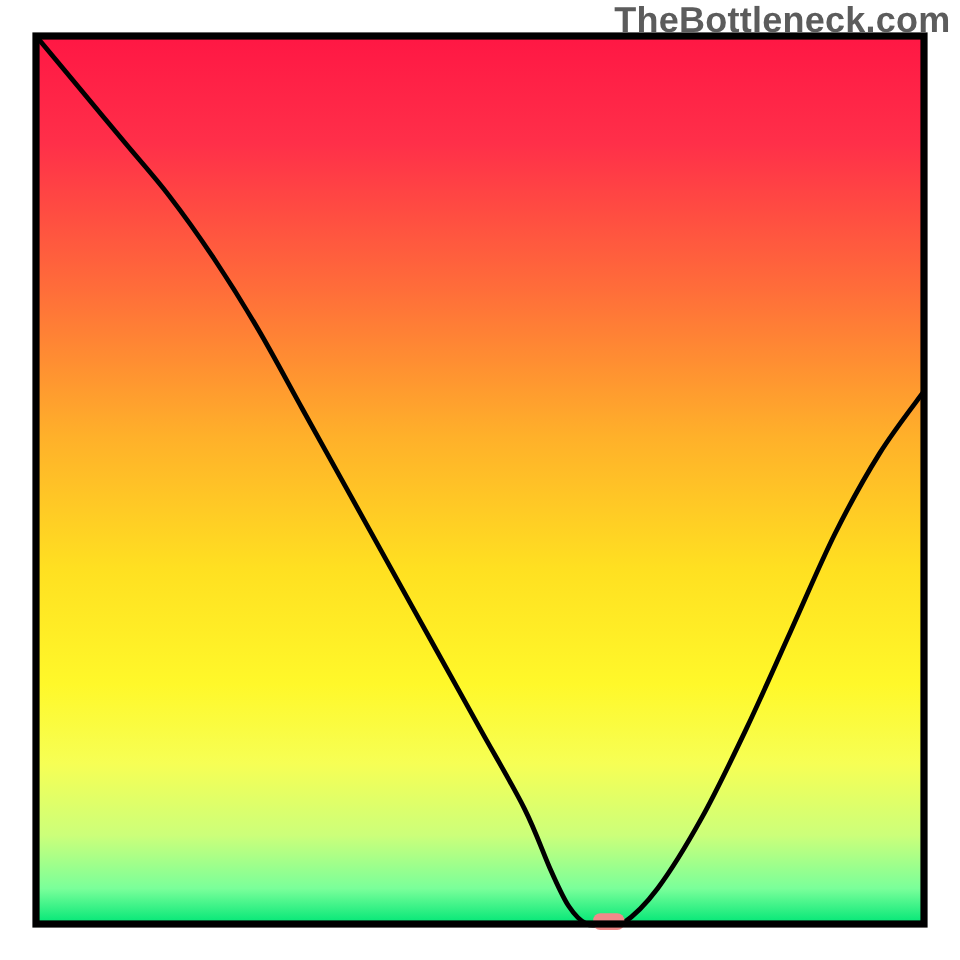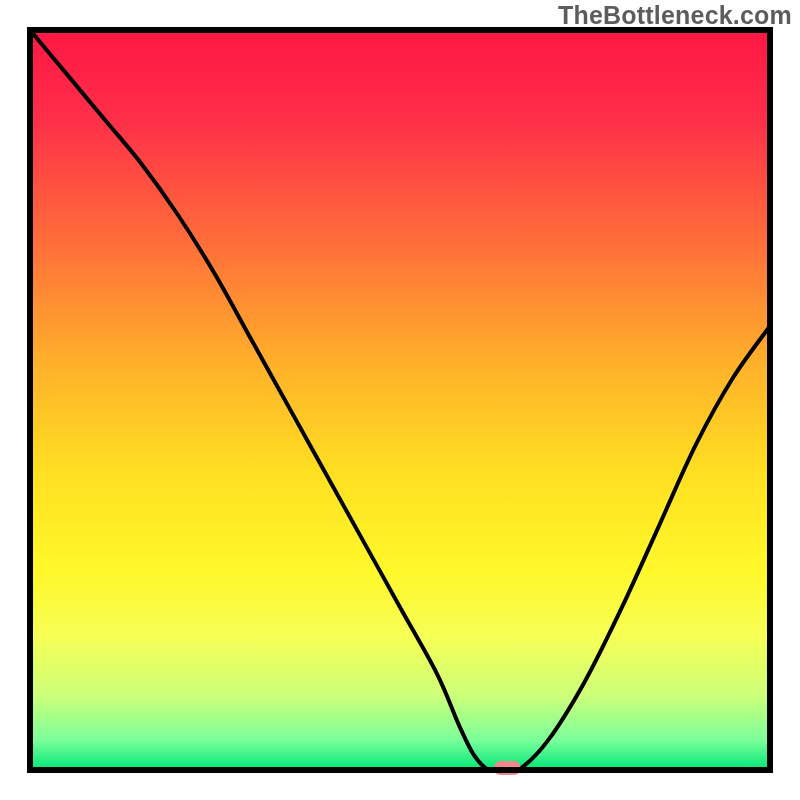--- a/index.html
+++ b/index.html
@@ -12,21 +12,21 @@
   }
   .container {
     position: relative;
     width: 800px;
     height: 800px;
   }
   .watermark {
     position: absolute;
     top: 1px;
     right: 8px;
-    font-size: 25px;
+    font-size: 30px;
     font-weight: bold;
     color: #5c5c5c;
     z-index: 5;
     letter-spacing: 0.2px;
   }
   svg.chart {
     position: absolute;
     top: 0;
     left: 0;
   }

